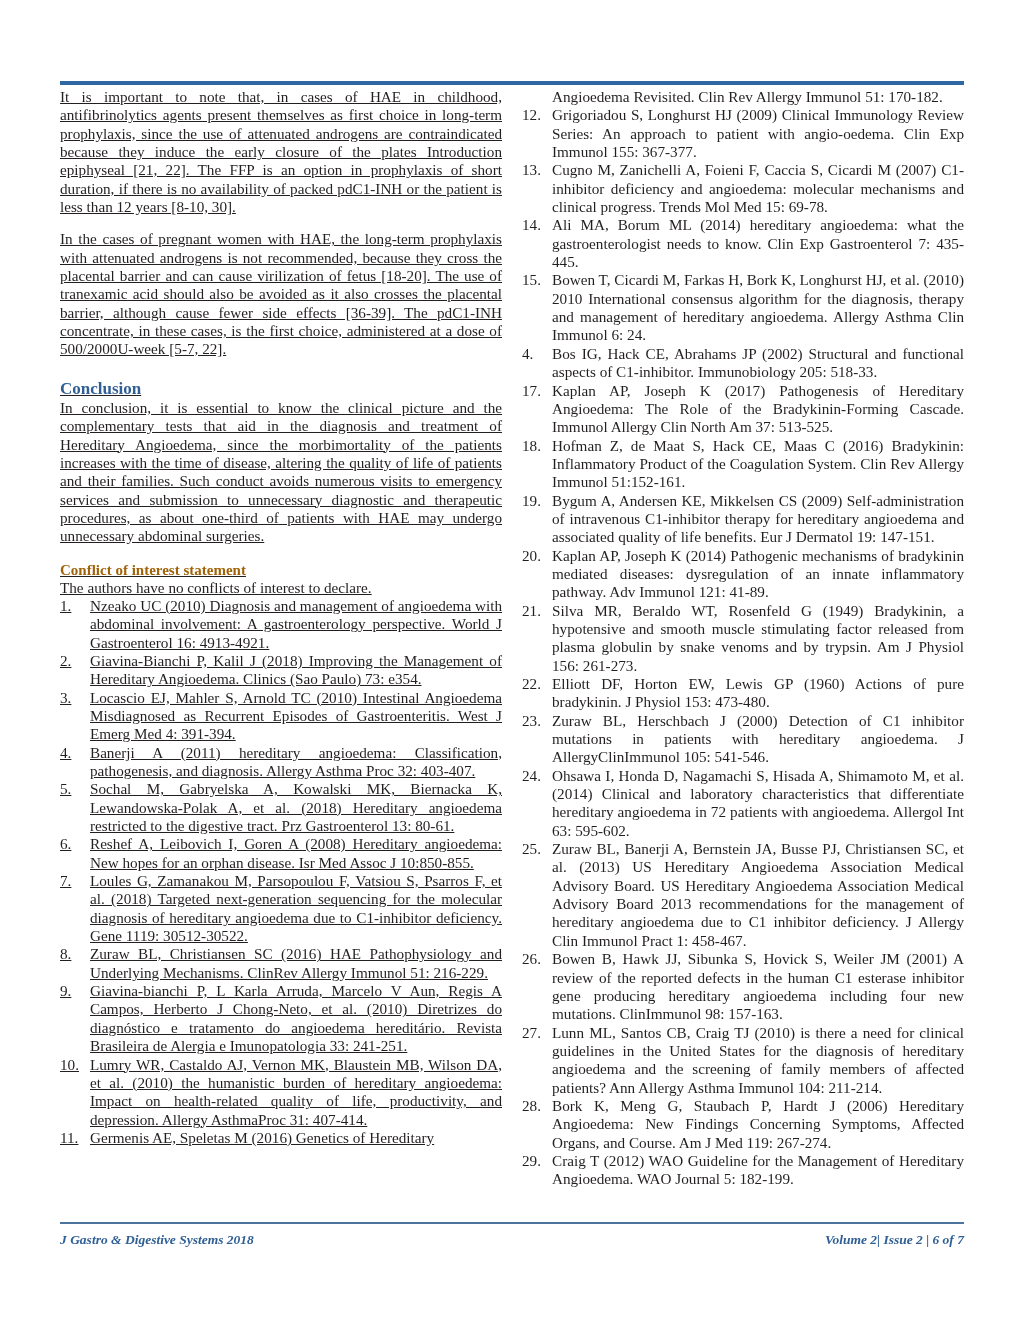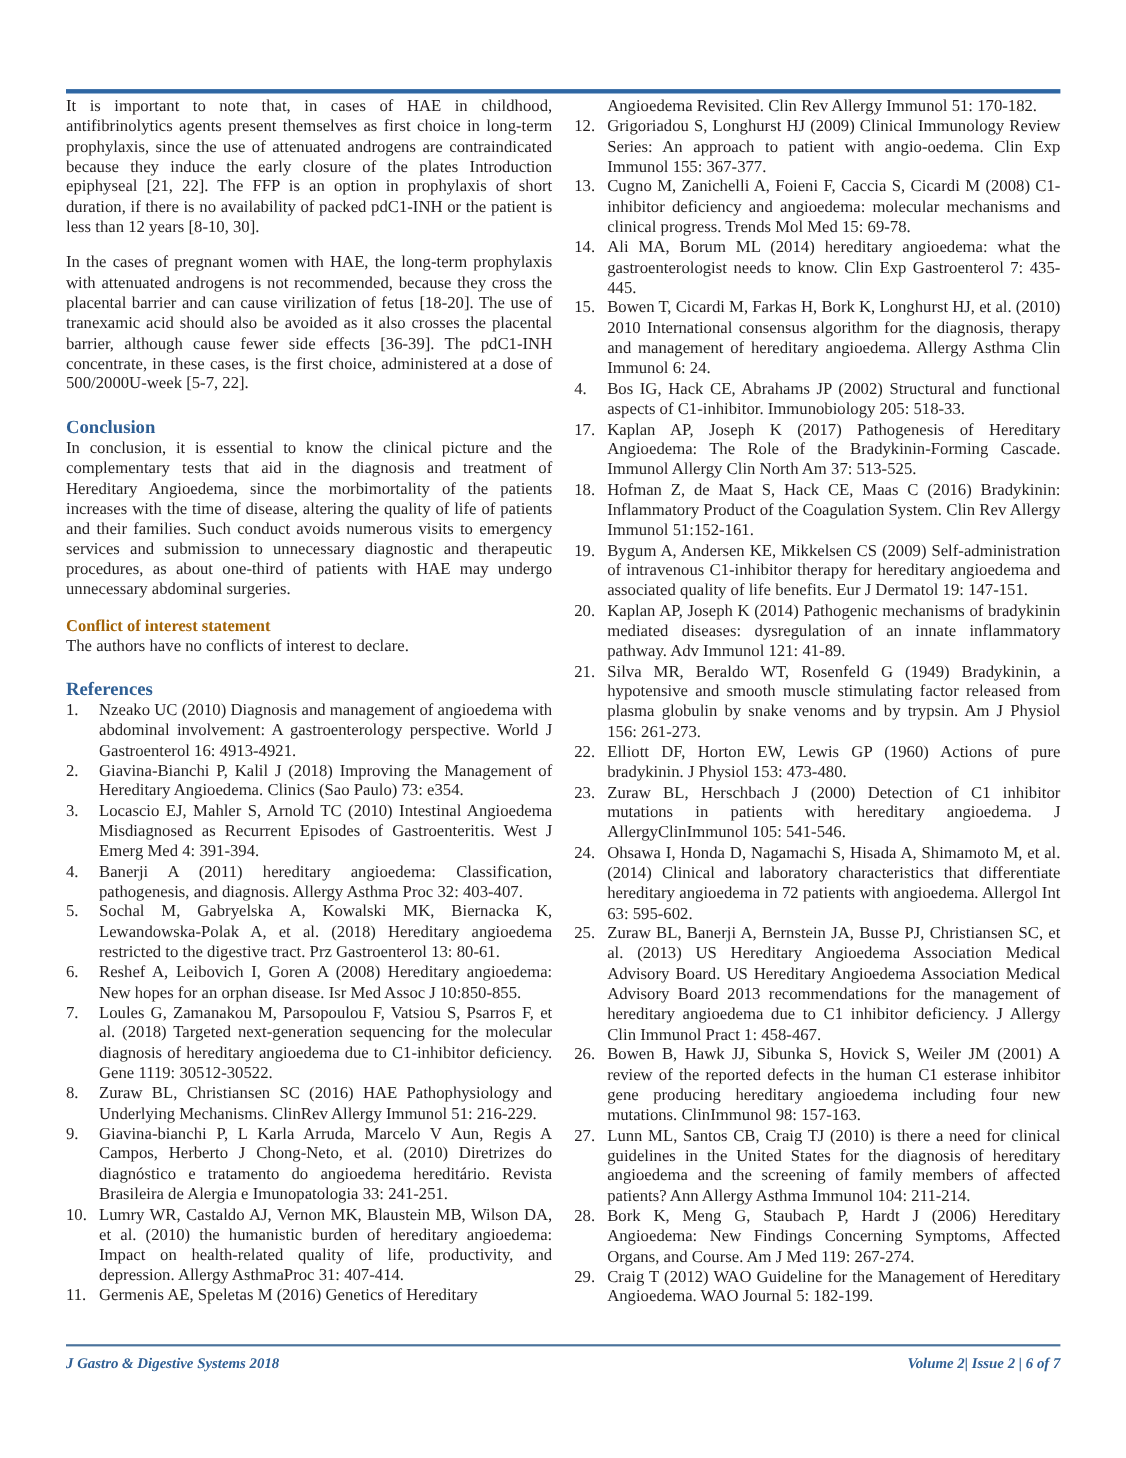--- a/index.html
+++ b/index.html
@@ -1,20 +1,20 @@
 <!DOCTYPE html>
 <html><head>
 <meta charset="utf-8">
 <style>
   html, body { margin: 0; padding: 0; background: #ffffff; }
   body { width: 1024px; height: 1325px; position: relative; overflow: hidden;
          font-family: "Liberation Serif", serif; color: #231f20; }
   .top-rule { position: absolute; left: 60px; top: 81px; width: 904px; height: 4px; background: #2f67a3; }
   .col { position: absolute; top: 88px; font-size: 15.2px; line-height: 18.35px; }
-  .col-left { left: 60px; width: 442px; }
+  .col-left { left: 60px; width: 442px; text-decoration: underline; }
   .col-right { left: 522px; width: 442px; }
   p { margin: 0; text-align: justify; }
   p + p { margin-top: 14px; }
   .h2 { color: #2f5f94; font-weight: bold; font-size: 17px; line-height: 20px; margin-top: 20px; }
   .h3 { color: #a16207; font-weight: bold; font-size: 15px; line-height: 18px; margin-top: 15px; }
   .refs { list-style: none; margin: 0; padding: 0; }
   .ref { display: flex; text-align: justify; }
   .ref-num { width: 30px; flex: 0 0 30px; }
   .ref-text { flex: 1; }
   .ref-cont { padding-left: 30px; text-align: justify; }
@@ -32,21 +32,20 @@
 <div class="col col-left">
   <p>It is important to note that, in cases of HAE in childhood, antifibrinolytics agents present themselves as first choice in long-term prophylaxis, since the use of attenuated androgens are contraindicated because they induce the early closure of the plates Introduction epiphyseal [21, 22]. The FFP is an option in prophylaxis of short duration, if there is no availability of packed pdC1-INH or the patient is less than 12 years [8-10, 30].</p>
   <p>In the cases of pregnant women with HAE, the long-term prophylaxis with attenuated androgens is not recommended, because they cross the placental barrier and can cause virilization of fetus [18-20]. The use of tranexamic acid should also be avoided as it also crosses the placental barrier, although cause fewer side effects [36-39]. The pdC1-INH concentrate, in these cases, is the first choice, administered at a dose of 500/2000U-week [5-7, 22].</p>
 
   <div class="h2">Conclusion</div>
   <p>In conclusion, it is essential to know the clinical picture and the complementary tests that aid in the diagnosis and treatment of Hereditary Angioedema, since the morbimortality of the patients increases with the time of disease, altering the quality of life of patients and their families. Such conduct avoids numerous visits to emergency services and submission to unnecessary diagnostic and therapeutic procedures, as about one-third of patients with HAE may undergo unnecessary abdominal surgeries.</p>
 
   <div class="h3">Conflict of interest statement</div>
   <p>The authors have no conflicts of interest to declare.</p>
 
-  <div class="h2">References</div>
   <ol class="refs">
     <li class="ref">
         <span class="ref-num">1.</span>
         <span class="ref-text">Nzeako UC (2010) Diagnosis and management of angioedema with abdominal involvement: A gastroenterology perspective. World J Gastroenterol 16: 4913-4921.</span>
       </li>
     <li class="ref">
         <span class="ref-num">2.</span>
         <span class="ref-text">Giavina-Bianchi P, Kalil J (2018) Improving the Management of Hereditary Angioedema. Clinics (Sao Paulo) 73: e354.</span>
       </li>
     <li class="ref">
@@ -90,21 +89,21 @@
 
 <div class="col col-right">
   <div class="ref-cont">Angioedema Revisited. Clin Rev Allergy Immunol 51: 170-182.</div>
   <ol class="refs">
     <li class="ref">
         <span class="ref-num">12.</span>
         <span class="ref-text">Grigoriadou S, Longhurst HJ (2009) Clinical Immunology Review Series: An approach to patient with angio-oedema. Clin Exp Immunol 155: 367-377.</span>
       </li>
     <li class="ref">
         <span class="ref-num">13.</span>
-        <span class="ref-text">Cugno M, Zanichelli A, Foieni F, Caccia S, Cicardi M (2008) C1-inhibitor deficiency and angioedema: molecular mechanisms and clinical progress. Trends Mol Med 15: 69-78.</span>
+        <span class="ref-text">Cugno M, Zanichelli A, Foieni F, Caccia S, Cicardi M (2007) C1-inhibitor deficiency and angioedema: molecular mechanisms and clinical progress. Trends Mol Med 15: 69-78.</span>
       </li>
     <li class="ref">
         <span class="ref-num">14.</span>
         <span class="ref-text">Ali MA, Borum ML (2014) hereditary angioedema: what the gastroenterologist needs to know. Clin Exp Gastroenterol 7: 435-445.</span>
       </li>
     <li class="ref">
         <span class="ref-num">15.</span>
         <span class="ref-text">Bowen T, Cicardi M, Farkas H, Bork K, Longhurst HJ, et al. (2010) 2010 International consensus algorithm for the diagnosis, therapy and management of hereditary angioedema. Allergy Asthma Clin Immunol 6: 24.</span>
       </li>
     <li class="ref">

